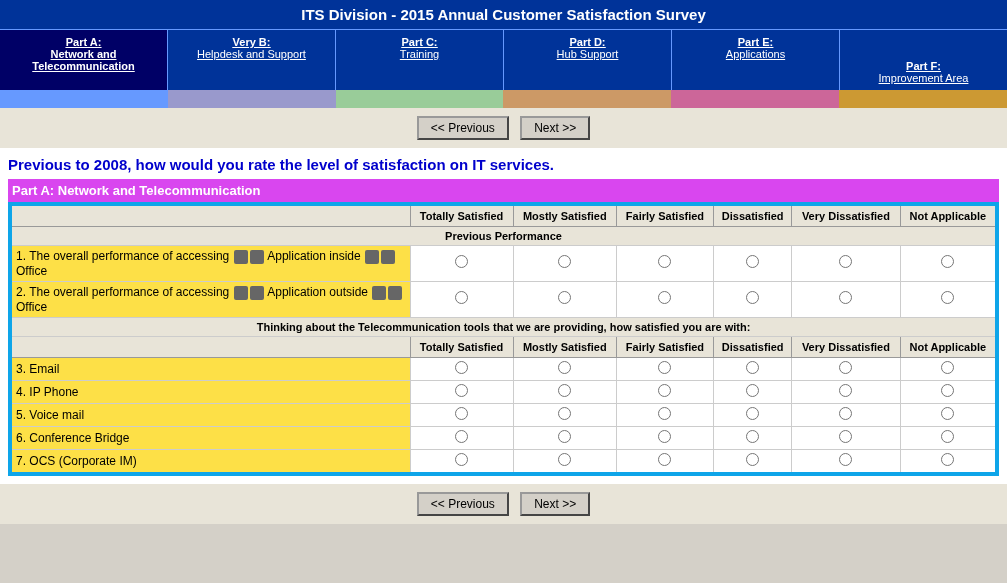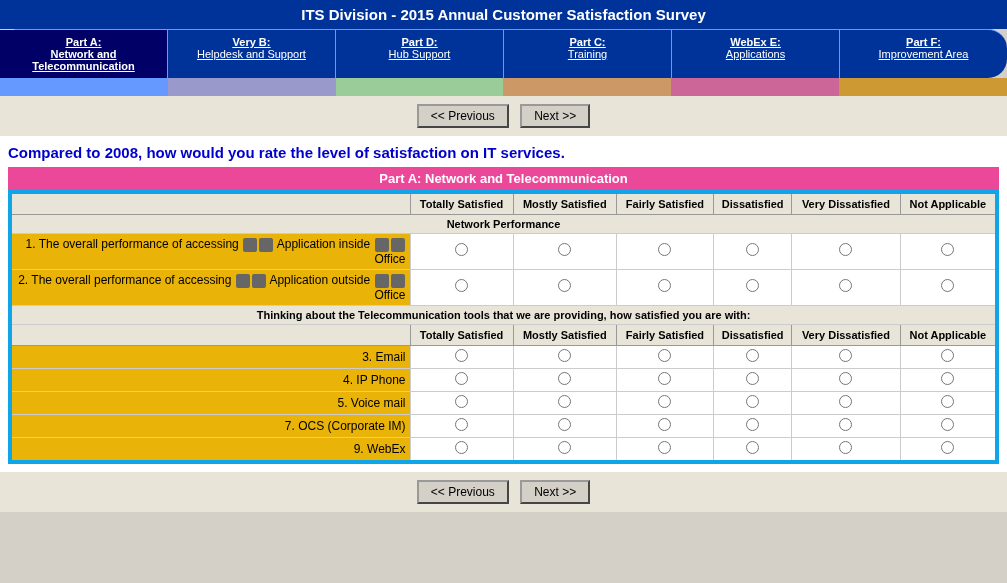--- a/index.html
+++ b/index.html
@@ -11,34 +11,33 @@
       text-align: center;
       font-size: 15px;
       font-weight: bold;
       padding: 6px;
     }
 
     #nav-bar {
       display: flex;
       background: #003399;
       border-top: 1px solid #6699ff;
-      border-radius: 19px;
     }
 
     .nav-item {
       flex: 1;
       text-align: center;
       padding: 6px 4px;
       color: white;
       font-size: 11px;
       cursor: pointer;
       border-right: 1px solid #6699ff;
       text-decoration: underline;
     }
-    .nav-item:last-child { border-right: none; }
+    .nav-item:last-child { border-right: none; margin-top: 24px; }
     .nav-item.active {
       background: #000066;
       font-weight: bold;
     }
 
     #nav-color-bar {
       display: flex;
       height: 18px;
     }
     .color-seg { flex: 1; }
@@ -64,25 +63,24 @@
     }
 
     #question-title {
       color: #0000cc;
       font-size: 15px;
       font-weight: bold;
       margin-bottom: 6px;
     }
 
     #section-header {
-      background: #ec4899;
+      background: #d946ef;
       color: white;
       font-size: 13px;
       font-weight: bold;
-      text-align: center;
       padding: 4px;
       margin-bottom: 0;
     }
 
     table.survey-table {
       width: 100%;
       border-collapse: collapse;
       border: 4px solid #0ea5e9;
     }
 
@@ -103,22 +101,22 @@
 
     table.survey-table td {
       border: 1px solid #ccc;
       padding: 3px 4px;
       font-size: 12px;
       vertical-align: middle;
       text-align: center;
     }
 
     table.survey-table td.question-cell {
-      text-align: right;
-      background: #eab308;
+      text-align: left;
+      background: #fde047;
     }
 
     table.survey-table tr.section-row td {
       background: #e8e4d8;
       font-weight: bold;
       font-size: 11px;
     }
 
     .radio-cell input[type="radio"] {
       cursor: pointer;
@@ -143,58 +141,58 @@
 </head>
 <body>
 
 <div id="header">
   <span>ITS Division - 2015 Annual Customer Satisfaction Survey</span>
 </div>
 
 <div id="nav-bar">
 <div class="nav-item active"><span style="text-decoration:underline;font-weight:bold;">Part A:</span><br>Network and Telecommunication</div>
     <div class="nav-item"><span style="text-decoration:underline;font-weight:bold;">Very B:</span><br>Helpdesk and Support</div>
+    <div class="nav-item"><span style="text-decoration:underline;font-weight:bold;">Part C:</span><br>Training</div>
     <div class="nav-item"><span style="text-decoration:underline;font-weight:bold;">Part D:</span><br>Hub Support</div>
-    <div class="nav-item"><span style="text-decoration:underline;font-weight:bold;">Part C:</span><br>Training</div>
-    <div class="nav-item"><span style="text-decoration:underline;font-weight:bold;">WebEx E:</span><br>Applications</div>
+    <div class="nav-item"><span style="text-decoration:underline;font-weight:bold;">Part E:</span><br>Applications</div>
     <div class="nav-item"><span style="text-decoration:underline;font-weight:bold;">Part F:</span><br>Improvement Area</div>
   </div>
 
 <div id="nav-color-bar">
 <div class="color-seg" style="background: rgb(102, 153, 255);"></div>
     <div class="color-seg" style="background: rgb(153, 153, 204);"></div>
     <div class="color-seg" style="background: rgb(153, 204, 153);"></div>
     <div class="color-seg" style="background: rgb(204, 153, 102);"></div>
     <div class="color-seg" style="background: rgb(204, 102, 153);"></div>
     <div class="color-seg" style="background: rgb(204, 153, 51);"></div>
   </div>
 
 <div id="button-row">
   <button class="nav-btn">&lt;&lt; Previous</button>
   <button class="nav-btn">Next &gt;&gt;</button>
 </div>
 
 <div id="main-content">
-  <div id="question-title">Compared to 2008, how would you rate the level of satisfaction on IT services.</div>
+  <div id="question-title">Previous to 2008, how would you rate the level of satisfaction on IT services.</div>
   <div id="section-header">Part A: Network and Telecommunication</div>
   <table class="survey-table">
     <thead id="table-head">
     <tr>
           <th class="question-col" rowspan="1"></th>
           <th>Totally Satisfied</th>
           <th>Mostly Satisfied</th>
           <th>Fairly Satisfied</th>
           <th>Dissatisfied</th>
           <th>Very Dissatisfied</th>
           <th>Not Applicable</th>
         </tr>
       </thead>
     <tbody id="table-body">
     <tr class="section-row">
-          <td colspan="7">Network Performance</td>
+          <td colspan="7">Previous Performance</td>
         </tr>
         <tr>
           <td class="question-cell"><span style="font-weight:normal;">1.</span> The overall performance of accessing <span class="icon-img"></span><span class="icon-img"></span> Application inside <span class="icon-img"></span><span class="icon-img"></span> Office</td>
           <td class="radio-cell"><input type="radio" name="q_0_0" style=""></td>
           <td class="radio-cell"><input type="radio" name="q_0_0" style=""></td>
           <td class="radio-cell"><input type="radio" name="q_0_0" style=""></td>
           <td class="radio-cell"><input type="radio" name="q_0_0" style=""></td>
           <td class="radio-cell"><input type="radio" name="q_0_0" style=""></td>
           <td class="radio-cell"><input type="radio" name="q_0_0" style=""></td>
         </tr>
@@ -240,36 +238,36 @@
         <tr>
           <td class="question-cell"><span style="font-weight:normal;">5.</span> Voice mail</td>
           <td class="radio-cell"><input type="radio" name="q_1_2" style=""></td>
           <td class="radio-cell"><input type="radio" name="q_1_2" style=""></td>
           <td class="radio-cell"><input type="radio" name="q_1_2" style=""></td>
           <td class="radio-cell"><input type="radio" name="q_1_2" style=""></td>
           <td class="radio-cell"><input type="radio" name="q_1_2" style=""></td>
           <td class="radio-cell"><input type="radio" name="q_1_2" style=""></td>
         </tr>
         <tr>
+          <td class="question-cell"><span style="font-weight:normal;">6.</span> Conference Bridge</td>
+          <td class="radio-cell"><input type="radio" name="q_1_3" style=""></td>
+          <td class="radio-cell"><input type="radio" name="q_1_3" style=""></td>
+          <td class="radio-cell"><input type="radio" name="q_1_3" style=""></td>
+          <td class="radio-cell"><input type="radio" name="q_1_3" style=""></td>
+          <td class="radio-cell"><input type="radio" name="q_1_3" style=""></td>
+          <td class="radio-cell"><input type="radio" name="q_1_3" style=""></td>
+        </tr>
+        <tr>
           <td class="question-cell"><span style="font-weight:normal;">7.</span> OCS (Corporate IM)</td>
           <td class="radio-cell"><input type="radio" name="q_1_4" style=""></td>
           <td class="radio-cell"><input type="radio" name="q_1_4" style=""></td>
           <td class="radio-cell"><input type="radio" name="q_1_4" style=""></td>
           <td class="radio-cell"><input type="radio" name="q_1_4" style=""></td>
           <td class="radio-cell"><input type="radio" name="q_1_4" style=""></td>
           <td class="radio-cell"><input type="radio" name="q_1_4" style=""></td>
-        </tr>
-        <tr>
-          <td class="question-cell"><span style="font-weight:normal;">9.</span> WebEx</td>
-          <td class="radio-cell"><input type="radio" name="q_1_6" style=""></td>
-          <td class="radio-cell"><input type="radio" name="q_1_6" style=""></td>
-          <td class="radio-cell"><input type="radio" name="q_1_6" style=""></td>
-          <td class="radio-cell"><input type="radio" name="q_1_6" style=""></td>
-          <td class="radio-cell"><input type="radio" name="q_1_6" style=""></td>
-          <td class="radio-cell"><input type="radio" name="q_1_6" style=""></td>
         </tr>
       </tbody>
   </table>
 </div>
 
 <div id="bottom-button-row">
   <button class="nav-btn">&lt;&lt; Previous</button>
   <button class="nav-btn">Next &gt;&gt;</button>
 </div>
 

